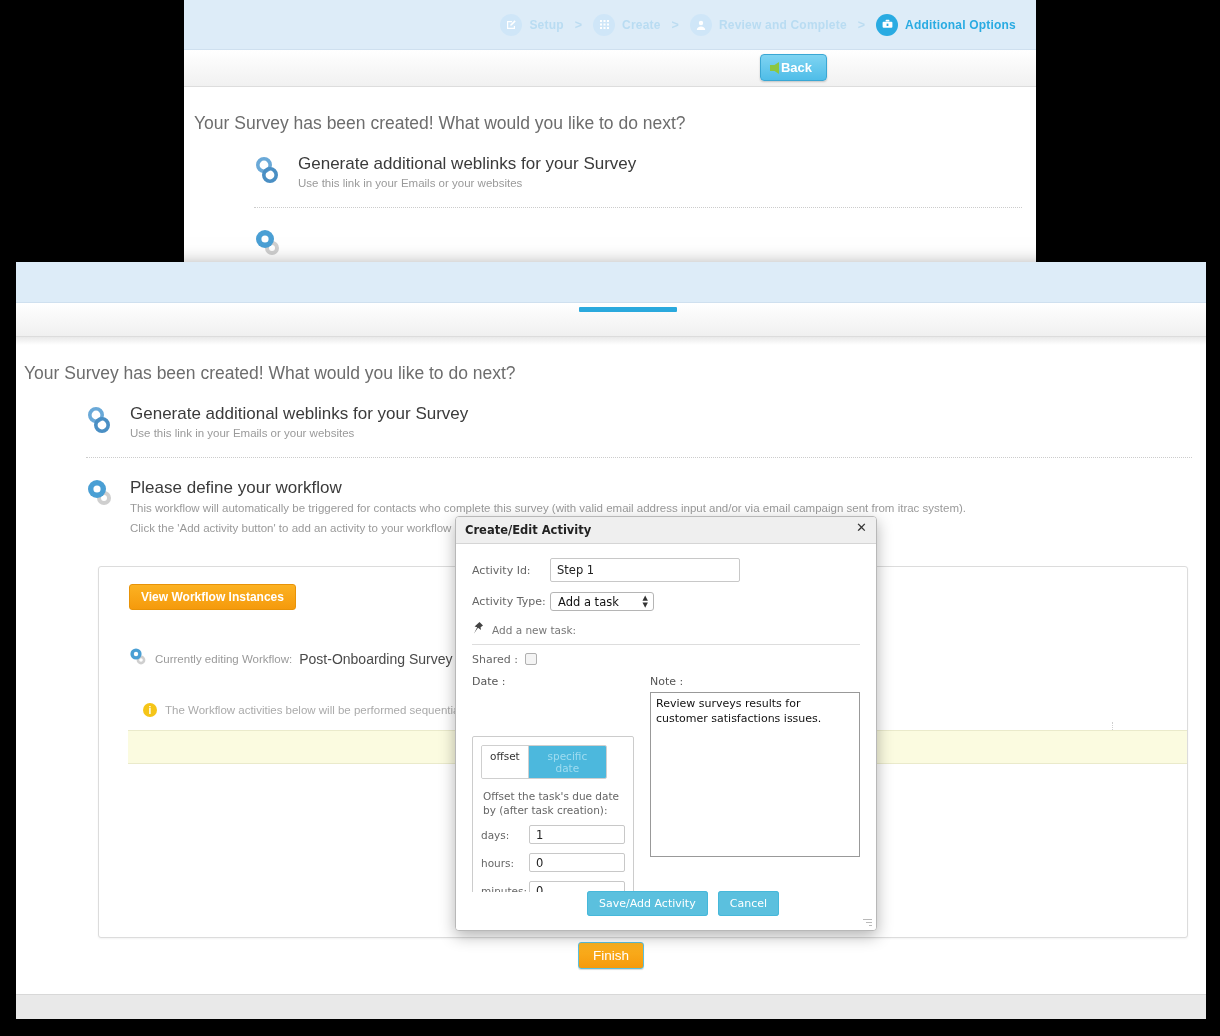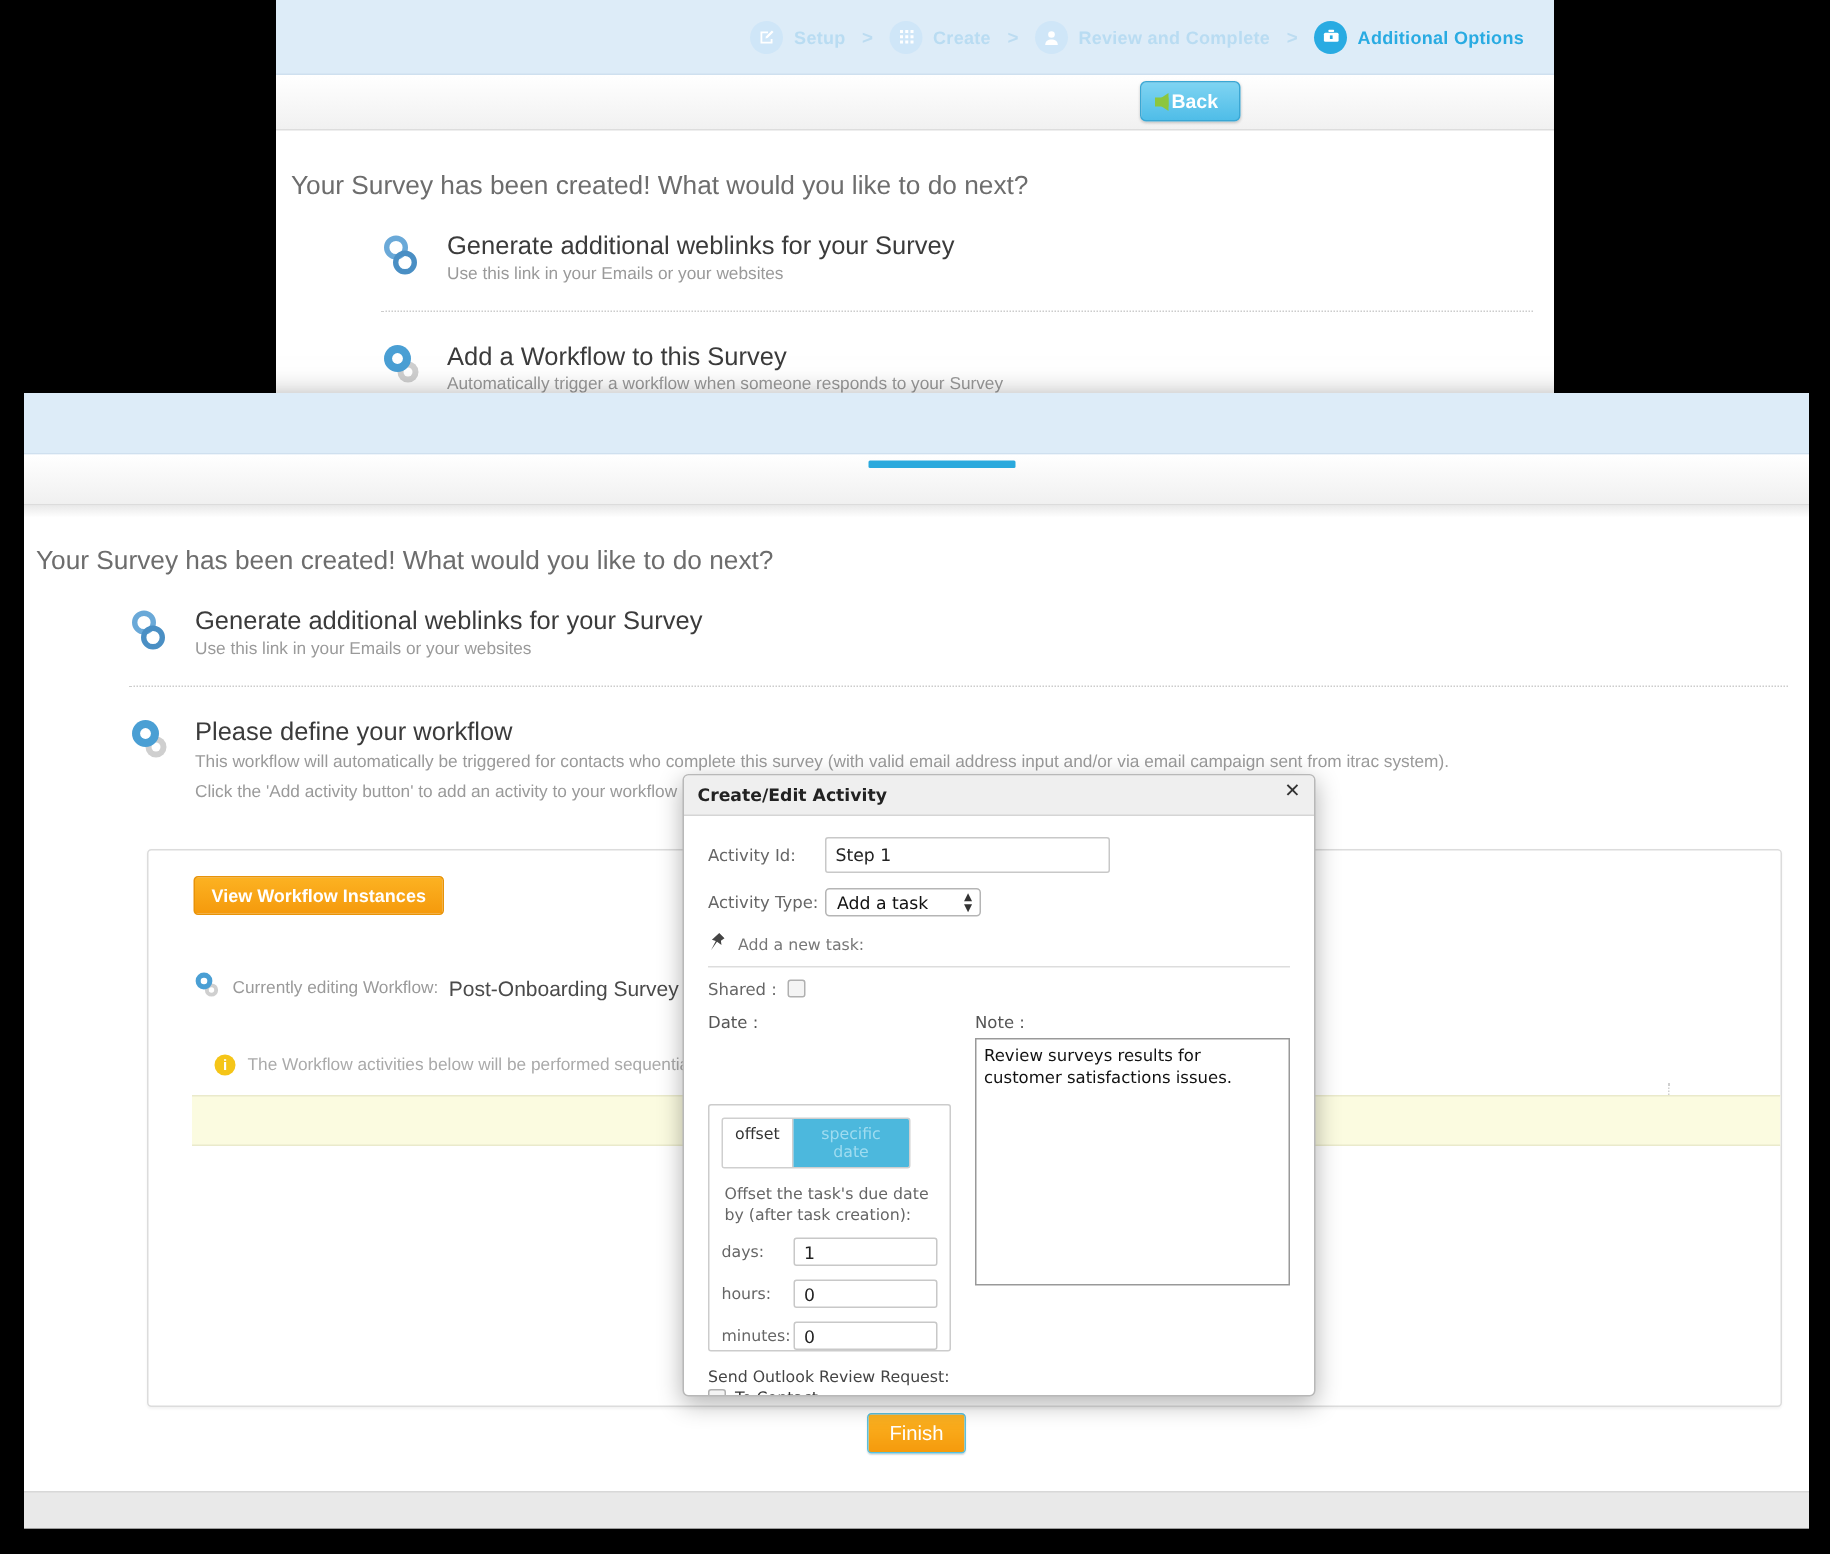--- a/index.html
+++ b/index.html
@@ -278,24 +278,20 @@
           <g fill="#cfcfcf">
               <circle cx="18" cy="20" r="7"></circle>
             </g>
           <circle cx="18" cy="20" r="3" fill="#ffffff"></circle>
           <g fill="#4a9fd4">
               <circle cx="11" cy="11" r="9"></circle>
             </g>
           <circle cx="11" cy="11" r="3.6" fill="#ffffff"></circle>
         </svg>
       </div>
-      <div>
-        <div class="opt-h">Add a Workflow to this Survey</div>
-        <div class="opt-s">Automatically trigger a workflow when someone responds to your Survey</div>
-      </div>
     </div>
 
     <div class="finish-row">
       <span class="btn-finish">Finish</span>
     </div>
   </div>
 </div>
 
 <div class="win-bot">
   <div class="bot-crumb"></div>
@@ -443,13 +439,24 @@
         <span class="cbx"></span>
         <span>To Contact</span>
       </div>
       <div class="ocheck">
         <span class="cbx on"></span>
         <span>To Me</span>
       </div>
     </div>
   </div>
 
+  <div class="modal-foot">
+    <div style="position:absolute;left:131px;top:0;">
+      <span class="mbtn">Save/Add Activity</span>
+      <span class="mbtn">Cancel</span>
+    </div>
+    <span class="grip">
+        <i style="width:9px"></i>
+        <i style="width:6px"></i>
+        <i style="width:3px"></i>
+      </span>
+  </div>
 </div>
 
 </body></html>

